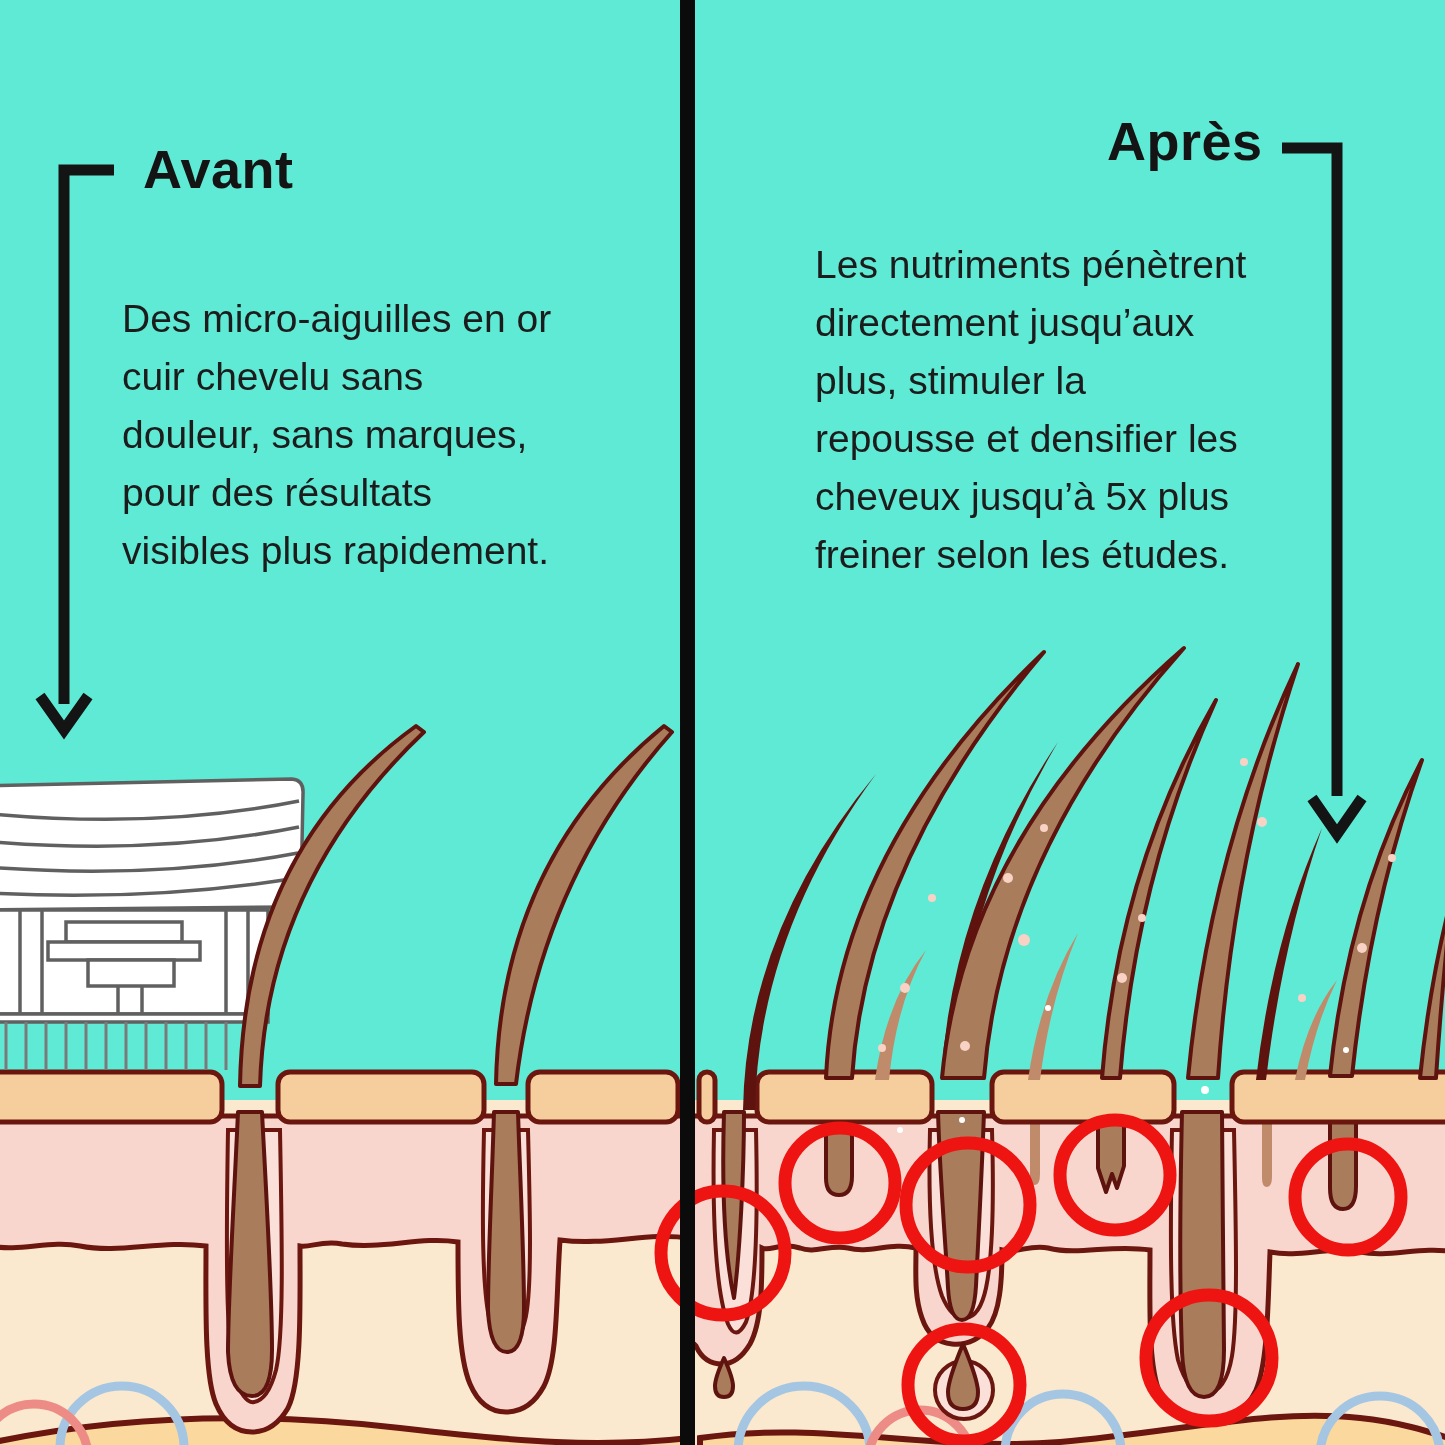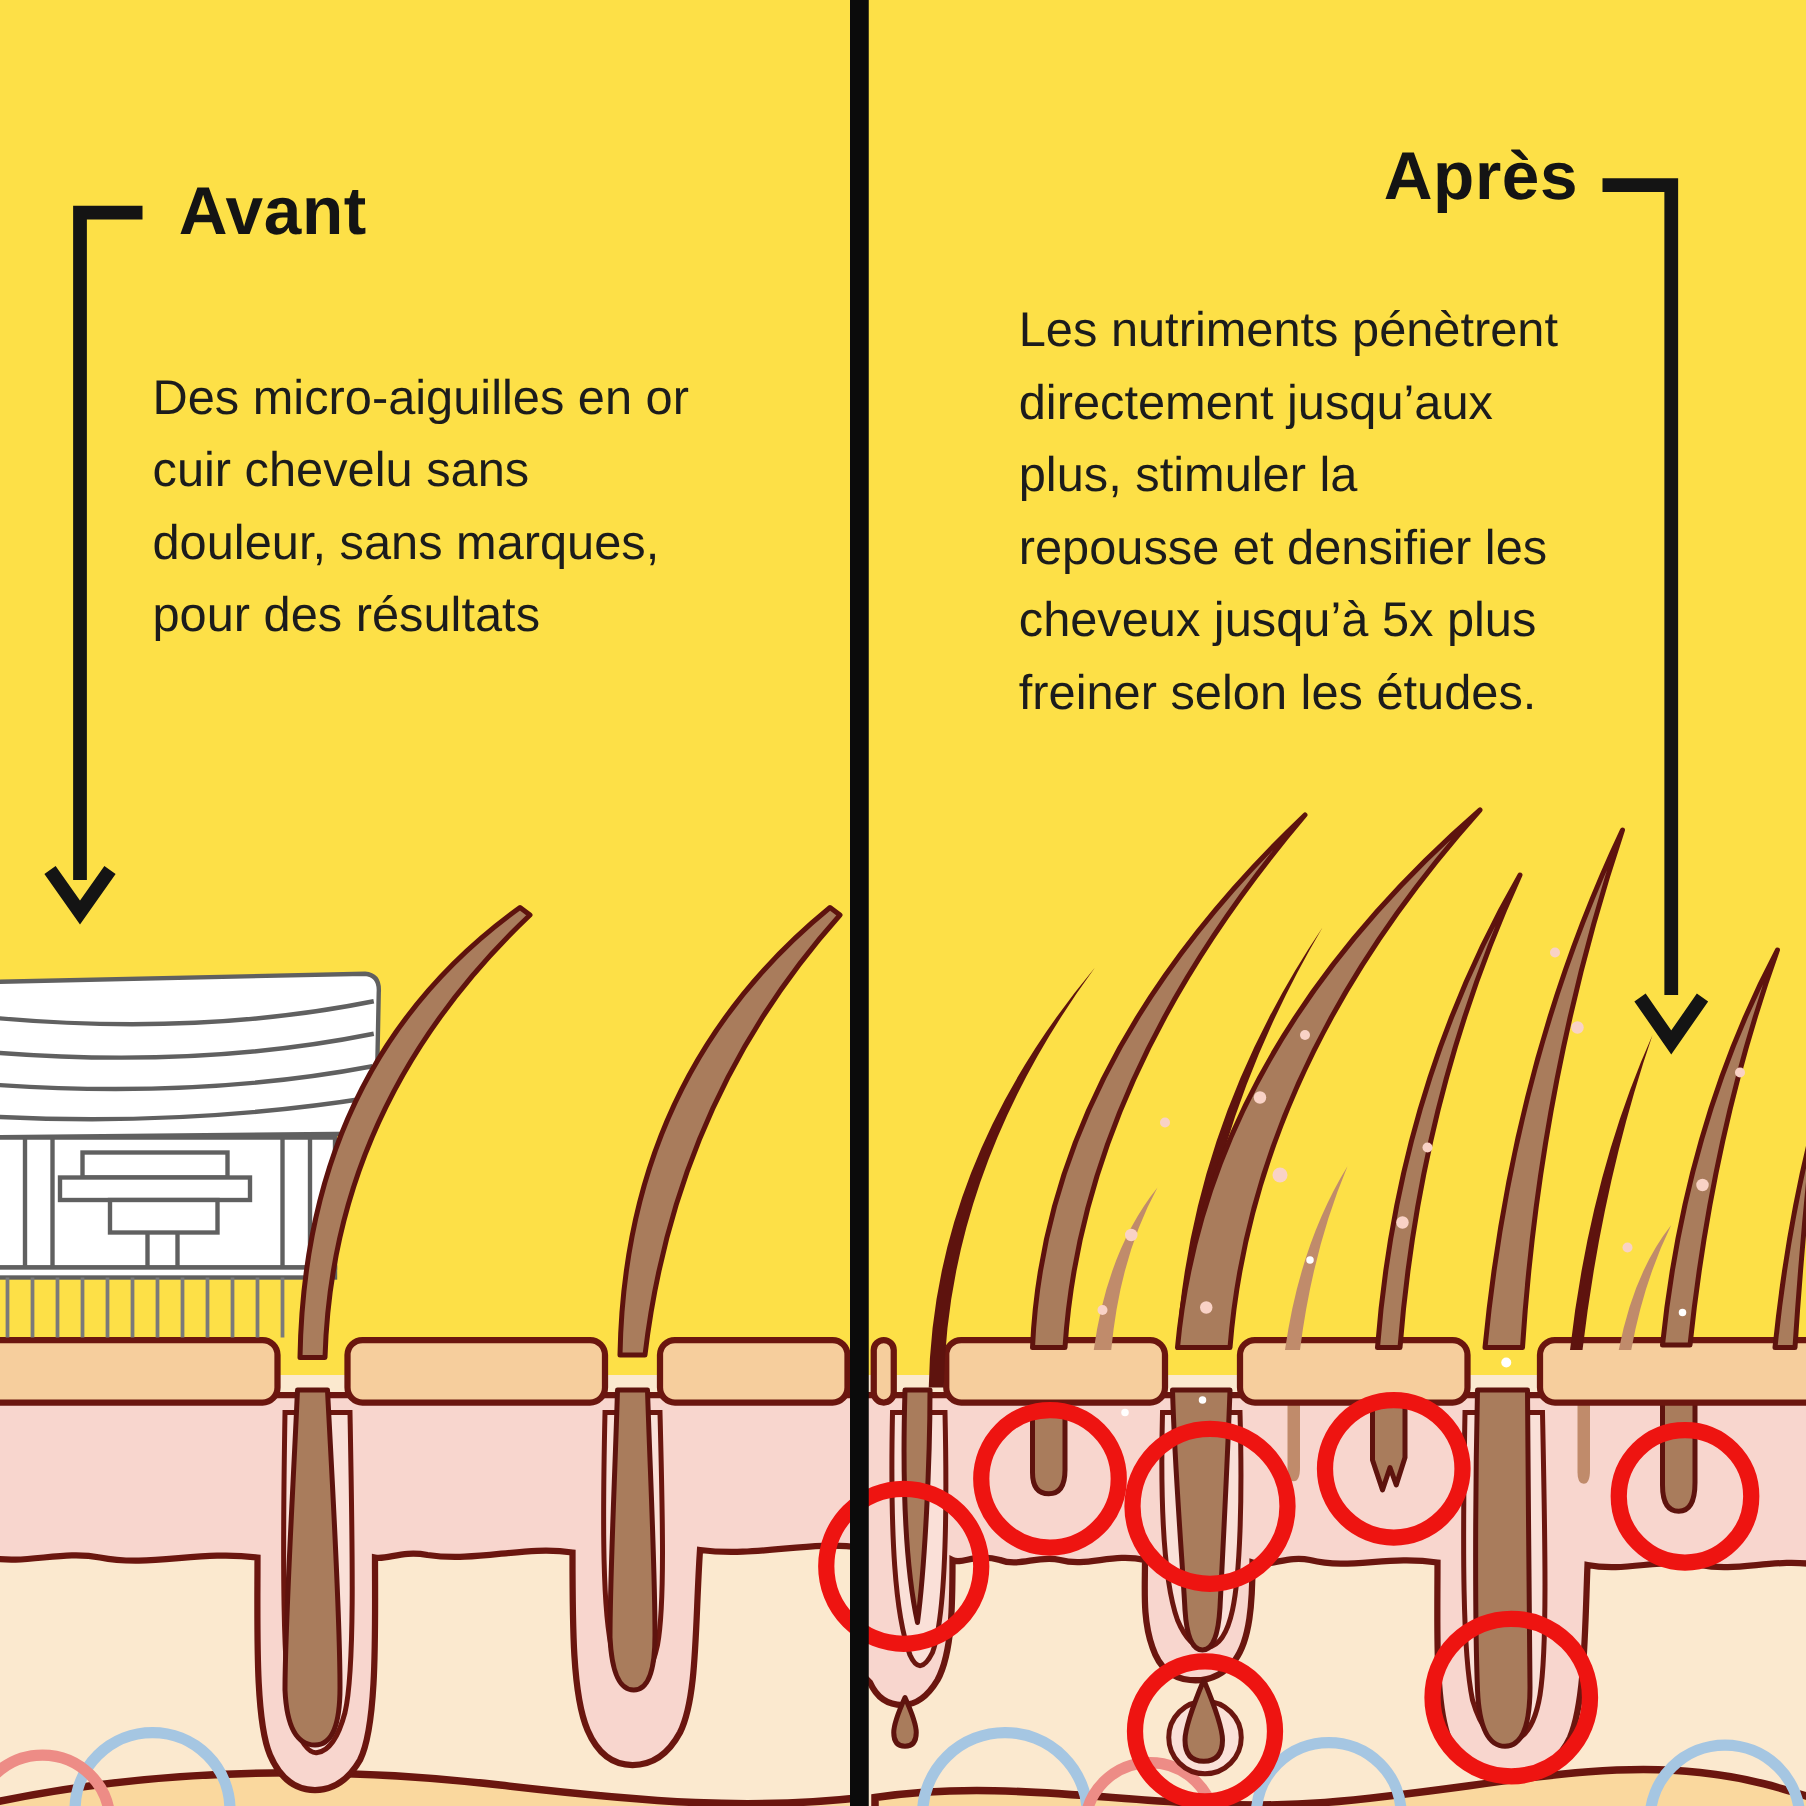--- a/index.html
+++ b/index.html
@@ -1,16 +1,16 @@
 <!DOCTYPE html>
 <html><head>
 <meta charset="utf-8">
 <style>
   html,body{margin:0;padding:0;background:#ffffff;}
-  .page{position:relative;width:1445px;height:1445px;overflow:hidden;background:#fde047;
+  .page{position:relative;width:1445px;height:1445px;overflow:hidden;background:#5eead4;
         font-family:"Liberation Sans",sans-serif;}
   .art{position:absolute;left:0;top:0;width:1445px;height:1445px;}
   .title{position:absolute;font-weight:700;font-size:54px;color:#141414;letter-spacing:.5px;}
   .title-avant{left:143px;top:138px;}
   .title-apres{left:1090px;top:110px;margin-left:17px;}
   .para{position:absolute;font-size:39px;line-height:58px;color:#1c1c1c;}
   .para-avant{left:122px;top:258px;width:520px;margin-top:32px;}
   .para-apres{left:815px;top:236px;width:580px;}
 </style>
 </head>
@@ -220,20 +220,21 @@
       <path d="M1312,798 L1337,834 L1362,798" stroke-linejoin="miter"></path>
     </g>
   </svg>
 
   <div class="title title-avant">Avant</div>
   <div class="para para-avant">
     <div>Des micro-aiguilles en or</div>
     <div>cuir chevelu sans</div>
     <div>douleur, sans marques,</div>
     <div>pour des résultats</div>
+    <div>visibles plus rapidement.</div>
   </div>
 
   <div class="title title-apres">Après</div>
   <div class="para para-apres">
     <div>Les nutriments pénètrent</div>
     <div>directement jusqu’aux</div>
     <div>plus, stimuler la</div>
     <div>repousse et densifier les</div>
     <div>cheveux  jusqu’à 5x plus</div>
     <div>freiner selon les études.</div>

